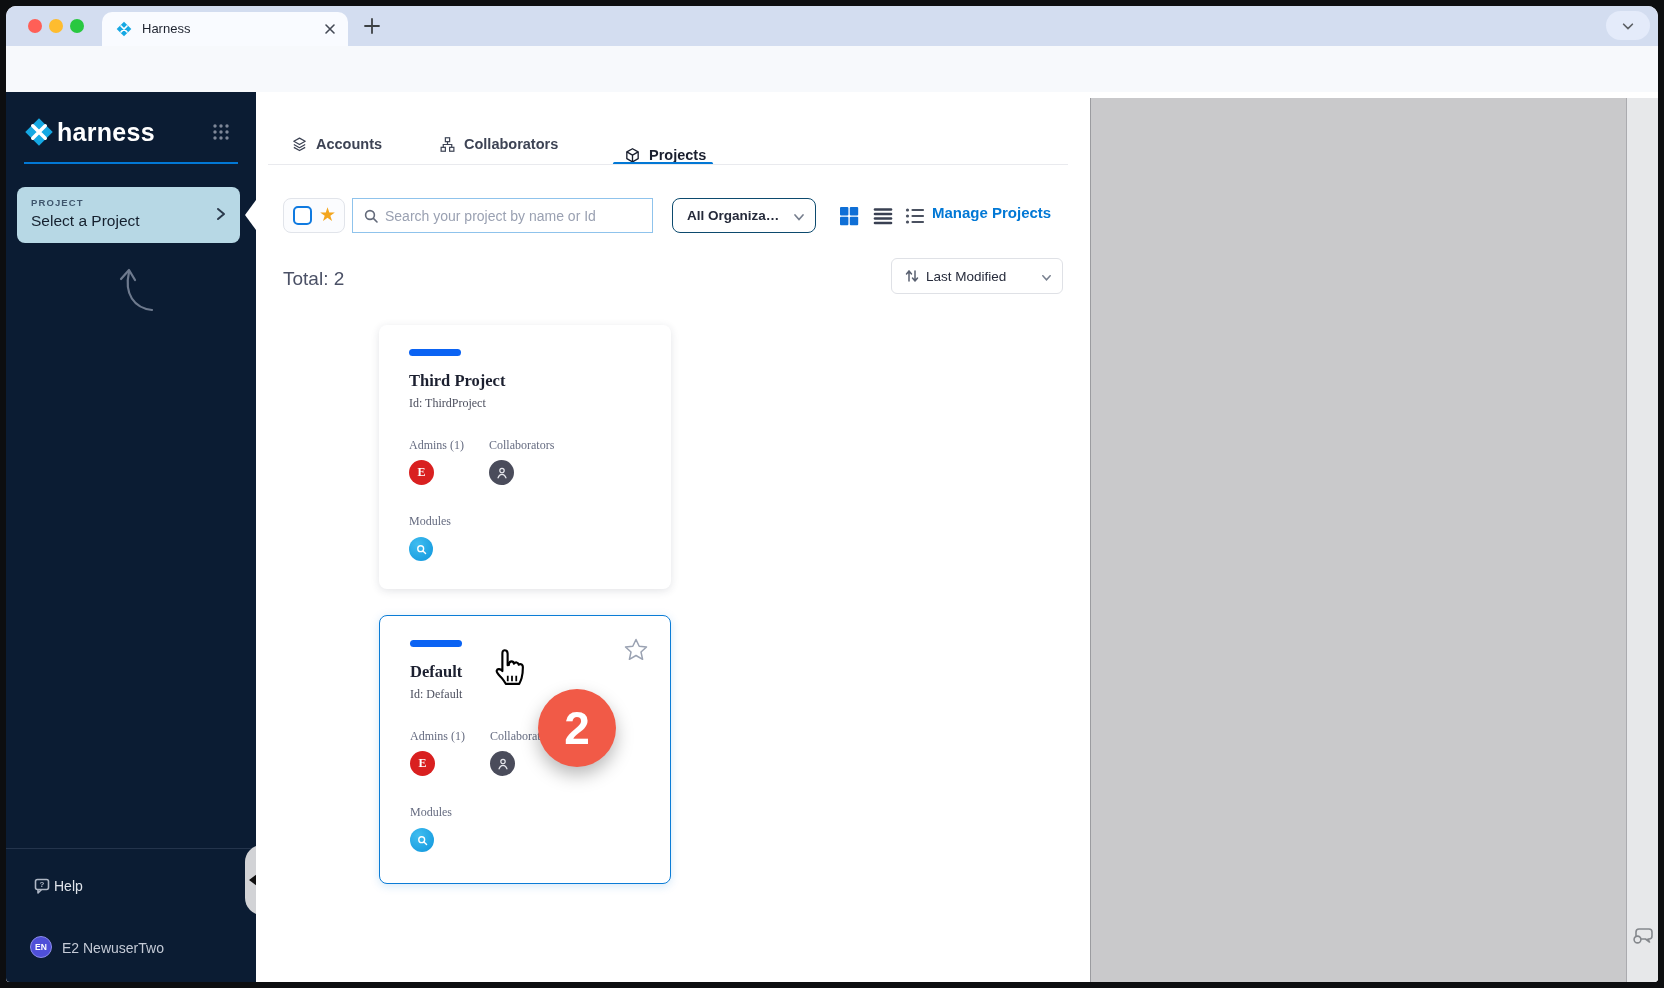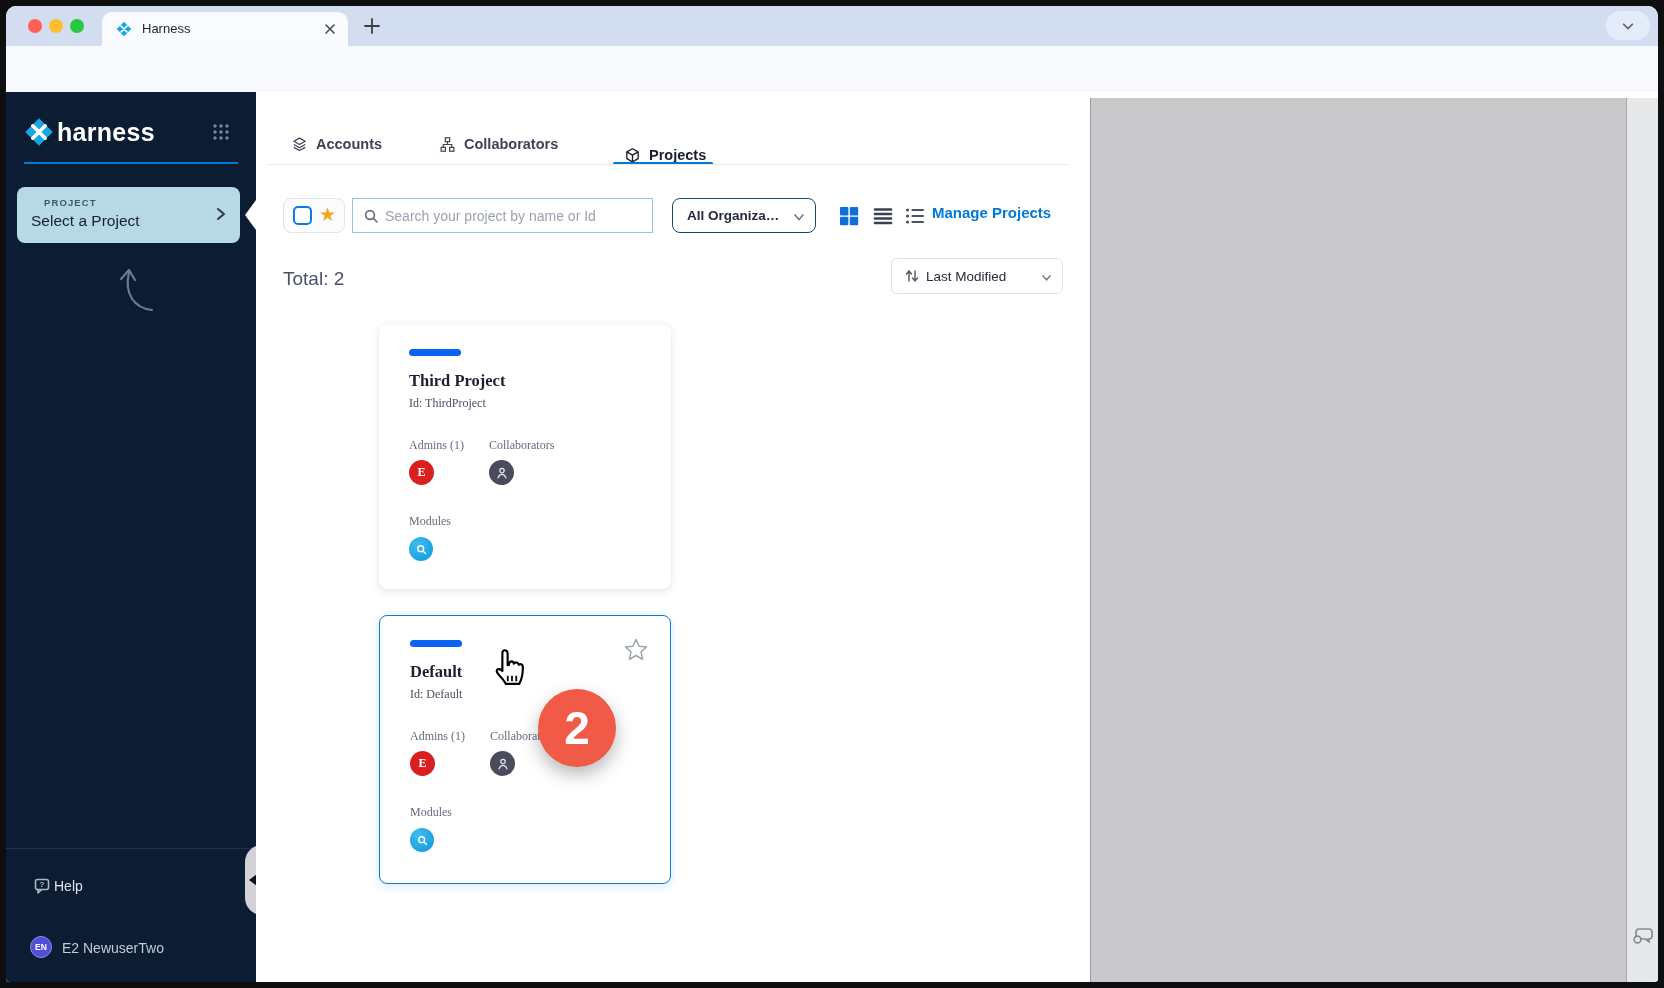--- a/index.html
+++ b/index.html
@@ -40,21 +40,21 @@
   #page { position:absolute; left:0; top:86px; width:100%; height:890px; background:#fff; }
 
   
   #sidebar { position:absolute; left:0; top:0; width:250px; height:100%; background:#0b1c33; }
   #brand-row { position:absolute; left:18px; top:24px; width:214px; height:32px; }
   #brand-mark { position:absolute; left:0; top:1px; width:30px; height:30px; }
   #brand-name { position:absolute; left:33px; top:2px; font-size:25px; font-weight:600; color:#fff; letter-spacing:.3px; }
   #waffle-icon { position:absolute; right:8px; top:7px; width:18px; height:18px; }
   #brand-underline { position:absolute; left:18px; top:70px; width:214px; height:2px; background:#0278d5; }
   #project-select { position:absolute; left:11px; top:95px; width:223px; height:56px; background:#b7d8e5; border-radius:8px; cursor:pointer; }
-  #project-label { position:absolute; left:14px; top:10px; font-size:9.5px; font-weight:bold; letter-spacing:1.1px; color:#3f566d;margin-left:13px; }
+  #project-label { position:absolute; left:14px; top:10px; font-size:9.5px; font-weight:bold; letter-spacing:1.1px; color:#3f566d; }
   #project-value { position:absolute; left:14px; top:25px; font-size:15.5px; color:#15202e; }
   #project-chevron { position:absolute; right:12px; top:20px; width:14px; height:14px; }
   #content-notch { position:absolute; left:239px; top:108px; width:0; height:0; border-top:15px solid transparent; border-bottom:15px solid transparent; border-right:11px solid #ffffff; }
   #hint-arrow { position:absolute; left:102px; top:168px; width:52px; height:56px; }
   #hint-text { position:absolute; left:48px; top:232px; width:160px; font-size:14px; line-height:21px; color:#8a92a2; }
   #sidebar-divider { position:absolute; left:0; top:756px; width:100%; height:1px; background:#24344c; }
   #help-row { position:absolute; left:26px; top:784px; height:22px; cursor:pointer; }
   #help-icon { position:absolute; left:0; top:1px; width:20px; height:20px; }
   #help-label { position:absolute; left:22px; top:2px; font-size:14px; color:#dfe3ea; }
   #user-row { position:absolute; left:24px; top:844px; height:24px; cursor:pointer; }

